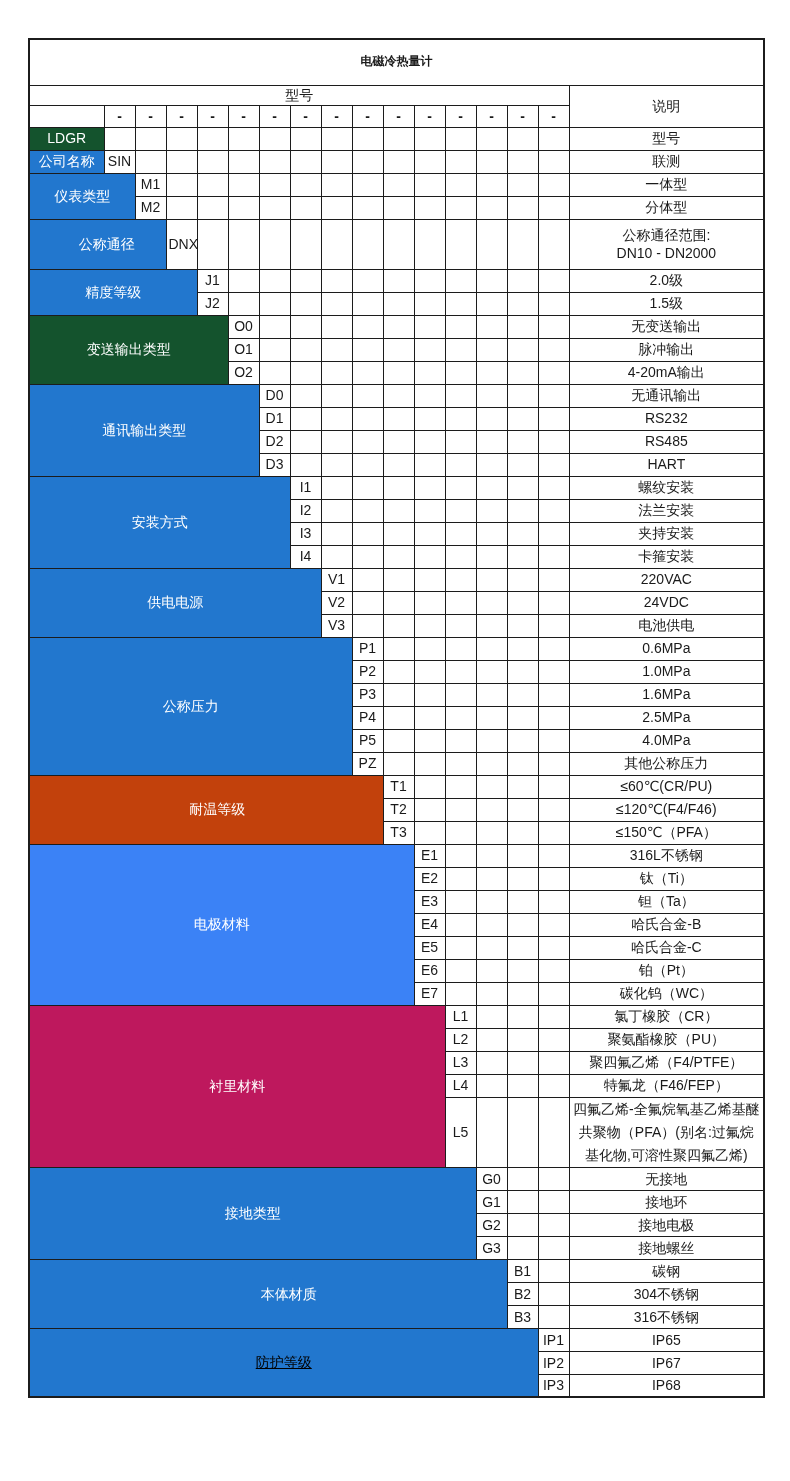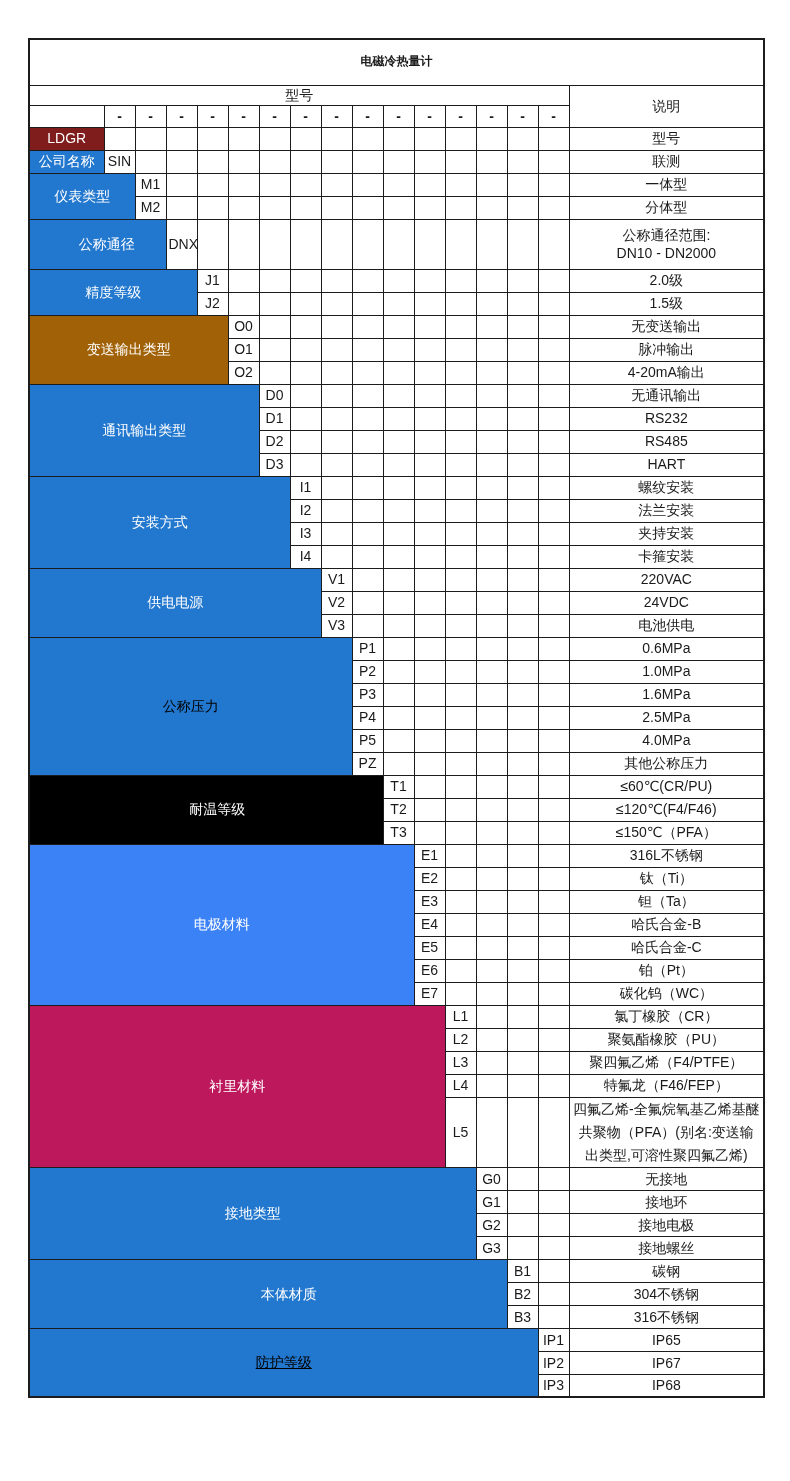--- a/index.html
+++ b/index.html
@@ -81,21 +81,21 @@
           <td>-</td>
           <td>-</td>
           <td>-</td>
           <td>-</td>
           <td>-</td>
           <td>-</td>
           <td>-</td>
           <td>-</td>
         </tr>
     <tr class="reg">
-          <td class="cat" colspan="1" rowspan="1" style="background: #7f1d1d; color: rgb(255, 255, 255);">LDGR</td>
+          <td class="cat" colspan="1" rowspan="1" style="background: #14532d; color: rgb(255, 255, 255);">LDGR</td>
           <td class="code"></td>
           <td class="filler"></td>
           <td class="filler"></td>
           <td class="filler"></td>
           <td class="filler"></td>
           <td class="filler"></td>
           <td class="filler"></td>
           <td class="filler"></td>
           <td class="filler"></td>
           <td class="filler"></td>
@@ -203,21 +203,21 @@
           <td class="filler"></td>
           <td class="filler"></td>
           <td class="filler"></td>
           <td class="filler"></td>
           <td class="filler"></td>
           <td class="filler"></td>
           <td class="filler"></td>
           <td class="desc">1.5级</td>
         </tr>
         <tr class="reg">
-          <td class="cat" colspan="5" rowspan="3" style="background: #a16207; color: rgb(255, 255, 255); text-align: center;">变送输出类型</td>
+          <td class="cat" colspan="5" rowspan="3" style="background: #14532d; color: rgb(255, 255, 255); text-align: center;">变送输出类型</td>
           <td class="code">O0</td>
           <td class="filler"></td>
           <td class="filler"></td>
           <td class="filler"></td>
           <td class="filler"></td>
           <td class="filler"></td>
           <td class="filler"></td>
           <td class="filler"></td>
           <td class="filler"></td>
           <td class="filler"></td>
@@ -382,21 +382,21 @@
           <td class="filler"></td>
           <td class="filler"></td>
           <td class="filler"></td>
           <td class="filler"></td>
           <td class="filler"></td>
           <td class="filler"></td>
           <td class="filler"></td>
           <td class="desc">电池供电</td>
         </tr>
         <tr class="reg">
-          <td class="cat" colspan="9" rowspan="6" style="background: rgb(34, 119, 206); color: #000000;">公称压力</td>
+          <td class="cat" colspan="9" rowspan="6" style="background: rgb(34, 119, 206); color: #ffffff;">公称压力</td>
           <td class="code">P1</td>
           <td class="filler"></td>
           <td class="filler"></td>
           <td class="filler"></td>
           <td class="filler"></td>
           <td class="filler"></td>
           <td class="filler"></td>
           <td class="desc">0.6MPa</td>
         </tr>
         <tr class="reg">
@@ -443,21 +443,21 @@
           <td class="code">PZ</td>
           <td class="filler"></td>
           <td class="filler"></td>
           <td class="filler"></td>
           <td class="filler"></td>
           <td class="filler"></td>
           <td class="filler"></td>
           <td class="desc">其他公称压力</td>
         </tr>
         <tr class="reg">
-          <td class="cat" colspan="10" rowspan="3" style="background: #000000; color: rgb(255, 255, 255); padding-left: 24px;">耐温等级</td>
+          <td class="cat" colspan="10" rowspan="3" style="background: #c2410c; color: rgb(255, 255, 255); padding-left: 24px;">耐温等级</td>
           <td class="code">T1</td>
           <td class="filler"></td>
           <td class="filler"></td>
           <td class="filler"></td>
           <td class="filler"></td>
           <td class="filler"></td>
           <td class="desc">≤60℃(CR/PU)</td>
         </tr>
         <tr class="reg">
           <td class="code">T2</td>
@@ -561,21 +561,21 @@
           <td class="filler"></td>
           <td class="filler"></td>
           <td class="filler"></td>
           <td class="desc">特氟龙（F46/FEP）</td>
         </tr>
         <tr class="tall-l5">
           <td class="code">L5</td>
           <td class="filler"></td>
           <td class="filler"></td>
           <td class="filler"></td>
-          <td class="desc l5">四氟乙烯-全氟烷氧基乙烯基醚共聚物（PFA）(别名:变送输出类型,可溶性聚四氟乙烯)</td>
+          <td class="desc l5">四氟乙烯-全氟烷氧基乙烯基醚共聚物（PFA）(别名:过氟烷基化物,可溶性聚四氟乙烯)</td>
         </tr>
         <tr class="reg">
           <td class="cat" colspan="13" rowspan="4" style="background: rgb(34, 119, 206); color: rgb(255, 255, 255);">接地类型</td>
           <td class="code">G0</td>
           <td class="filler"></td>
           <td class="filler"></td>
           <td class="desc">无接地</td>
         </tr>
         <tr class="reg">
           <td class="code">G1</td>

